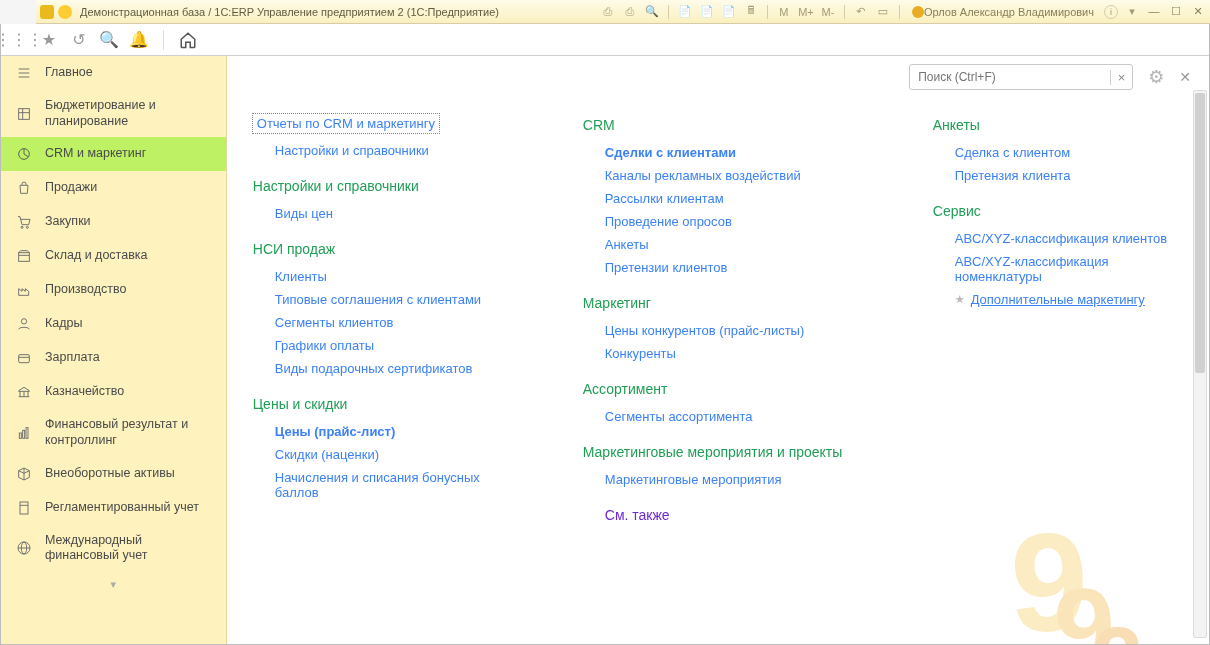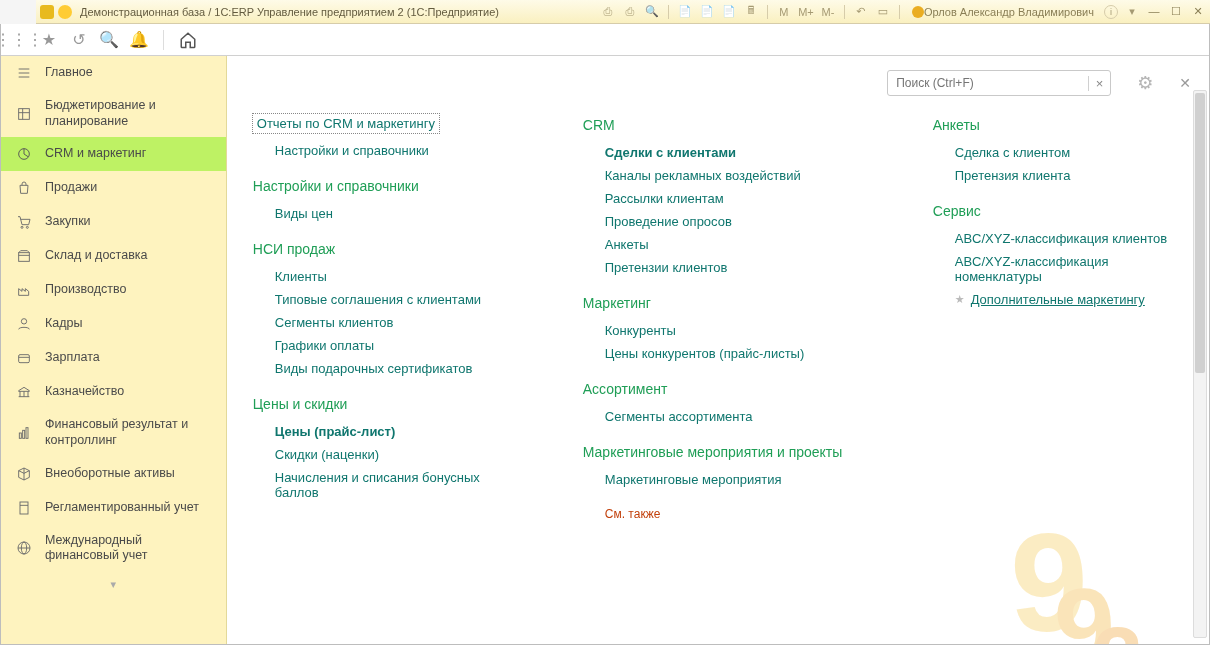--- a/index.html
+++ b/index.html
@@ -37,35 +37,35 @@
 .srow { display:flex; align-items:center; gap:12px; padding:8px 14px; font-size:12.5px; color:#4a4a4a; cursor:pointer; line-height:1.25; }
 .srow.active { background:#bef264; }
 .sico { width:18px; height:18px; flex:0 0 18px; display:flex; align-items:center; justify-content:center; color:#6b6b6b; }
 .sico svg{ width:16px; height:16px; stroke:#6b6b6b; fill:none; stroke-width:1.4; }
 .srow.active .sico svg{ stroke:#555; }
 .slabel{ flex:1 1 auto; }
 .sfoot{ text-align:center; color:#aaa; padding:6px 0; font-size:11px;}
 
 
 .content { flex:1 1 auto; position:relative; display:flex; flex-direction:column; overflow:hidden; }
-.searchbar { position:absolute; top:14px; right:18px; display:flex; align-items:center; gap:26px; z-index:2;}
+.searchbar { position:absolute; top:8px; right:18px; display:flex; align-items:center; gap:15px; z-index:2;}
 .searchbox { display:flex; align-items:center; border:1px solid #c9c9c9; border-radius:3px; height:26px; background:#fff;}
 .searchbox input { border:none; outline:none; width:200px; padding:0 8px; font-size:12px; color:#666;}
 .searchbox .clr { border-left:1px solid #d0d0d0; width:22px; text-align:center; color:#888; cursor:pointer; font-size:13px;}
 .gearico { color:#b5b5b5; font-size:18px; cursor:pointer;}
 .closeico{ color:#999; font-size:14px; cursor:pointer;}
 
 .cols { flex:1 1 auto; display:flex; padding:58px 26px 20px 26px; gap:60px; overflow:hidden; font-size:13px; color:#333;}
 .col { flex:0 0 auto; }
 .col.c1{ width:270px;}
 .col.c2{ width:290px;}
 .col.c3{ width:260px;}
 .section-title { color:#1f9e56; font-size:14px; margin:16px 0 8px 0; }
 .section-title.first{ margin-top:3px;}
-.link { display:block; padding:4px 0 4px 22px; color:#0f766e; cursor:pointer; }
+.link { display:block; padding:4px 0 4px 22px; color:#3b82f6; cursor:pointer; }
 .link.bold{ font-weight:bold;}
 .link.boxed { padding:2px 4px; margin-left:0; display:inline-block; outline:1px dotted #888; }
 .link.nopad{ padding-left:0;}
 .link.under{ text-decoration:underline; }
 .star-row{ display:flex; align-items:center; gap:6px; }
 .star-row .st{ color:#bbb; font-size:11px; }
 
 
 .vscroll { position:absolute; right:2px; top:34px; bottom:6px; width:14px; background:#f3f3f3; border:1px solid #dcdcdc; border-radius:2px;}
 .vthumb{ position:absolute; left:1px; right:1px; top:2px; height:280px; background:#d0d0d0; border-radius:2px;}
@@ -285,27 +285,27 @@
         <div class="col c1" id="col1"><a class="link boxed nopad nopad" style="padding-left: 4px; margin-bottom: 6px;">Отчеты по CRM и маркетингу</a><a class="link nopad" style="padding-left: 22px; margin-bottom: 6px;">Настройки и справочники</a><div class="section-title">Настройки и справочники</div><a class="link">Виды цен</a><div class="section-title">НСИ продаж</div><a class="link">Клиенты</a><a class="link">Типовые соглашения с клиентами</a><a class="link">Сегменты клиентов</a><a class="link">Графики оплаты</a><a class="link">Виды подарочных сертификатов</a><div class="section-title">Цены и скидки</div><a class="link bold">Цены (прайс-лист)</a><a class="link">Скидки (наценки)</a><a class="link">Начисления и списания бонусных баллов</a></div>
         <div class="col c2" id="col2">
             <div class="section-title first">CRM</div>
             <a class="link bold">Сделки с клиентами</a>
             <a class="link">Каналы рекламных воздействий</a>
             <a class="link">Рассылки клиентам</a>
             <a class="link">Проведение опросов</a>
             <a class="link">Анкеты</a>
             <a class="link">Претензии клиентов</a>
             <div class="section-title">Маркетинг</div>
+            <a class="link">Цены конкурентов (прайс-листы)</a>
             <a class="link">Конкуренты</a>
-            <a class="link">Цены конкурентов (прайс-листы)</a>
             <div class="section-title">Ассортимент</div>
             <a class="link">Сегменты ассортимента</a>
             <div class="section-title">Маркетинговые мероприятия и проекты</div>
             <a class="link">Маркетинговые мероприятия</a>
-            <div style="font-size: 12px; color: #c2410c; margin: 16px 0px 4px 22px;">См. также</div>
+            <div style="font-size: 14px; color: #6d28d9; margin: 16px 0px 4px 22px;">См. также</div>
           </div>
         <div class="col c3" id="col3">
             <div class="section-title first">Анкеты</div>
             <a class="link">Сделка с клиентом</a>
             <a class="link">Претензия клиента</a>
             <div class="section-title">Сервис</div>
             <a class="link">ABC/XYZ-классификация клиентов</a>
             <a class="link">ABC/XYZ-классификация номенклатуры</a>
             <div class="star-row" style="padding-left: 22px;">
               <span class="st">★</span>

